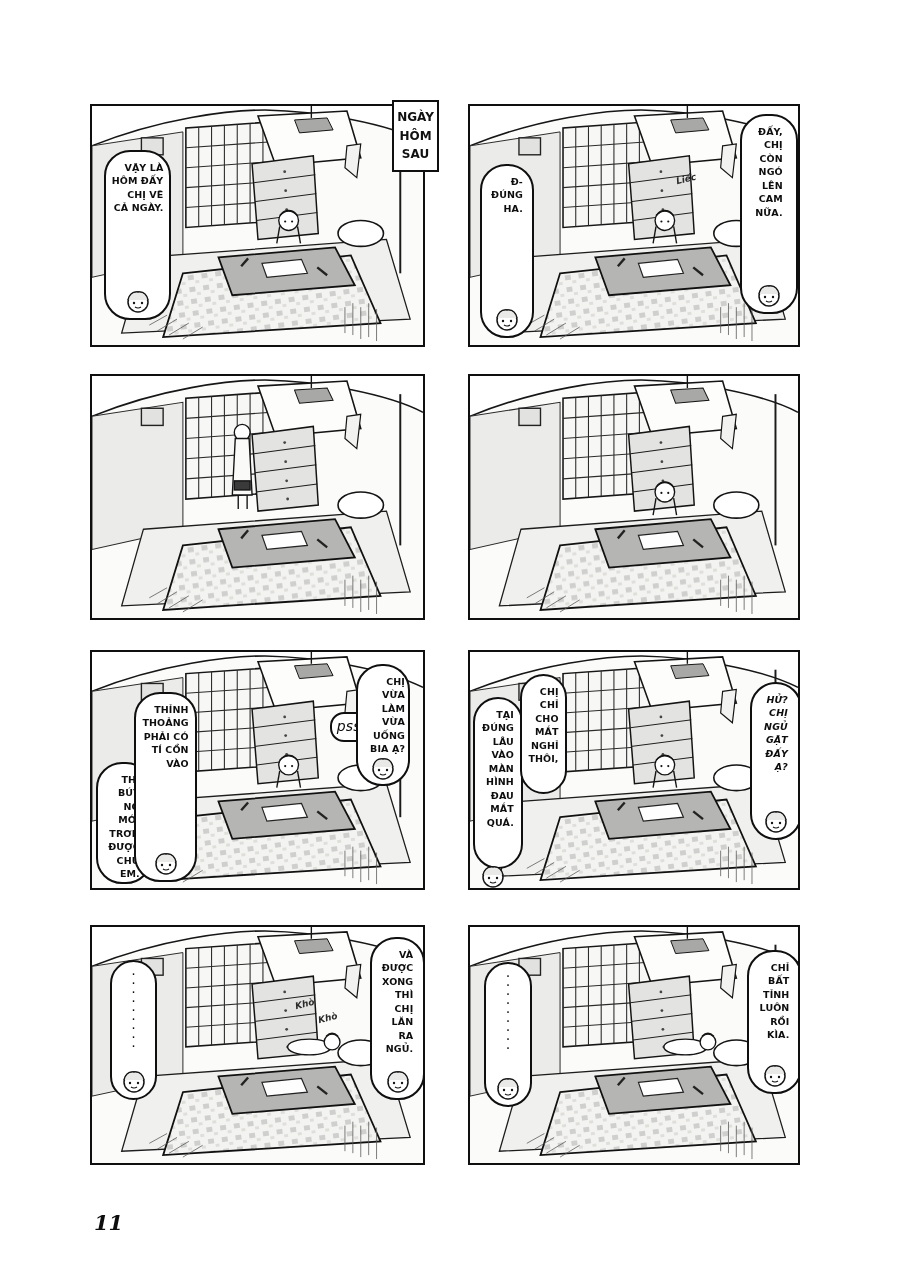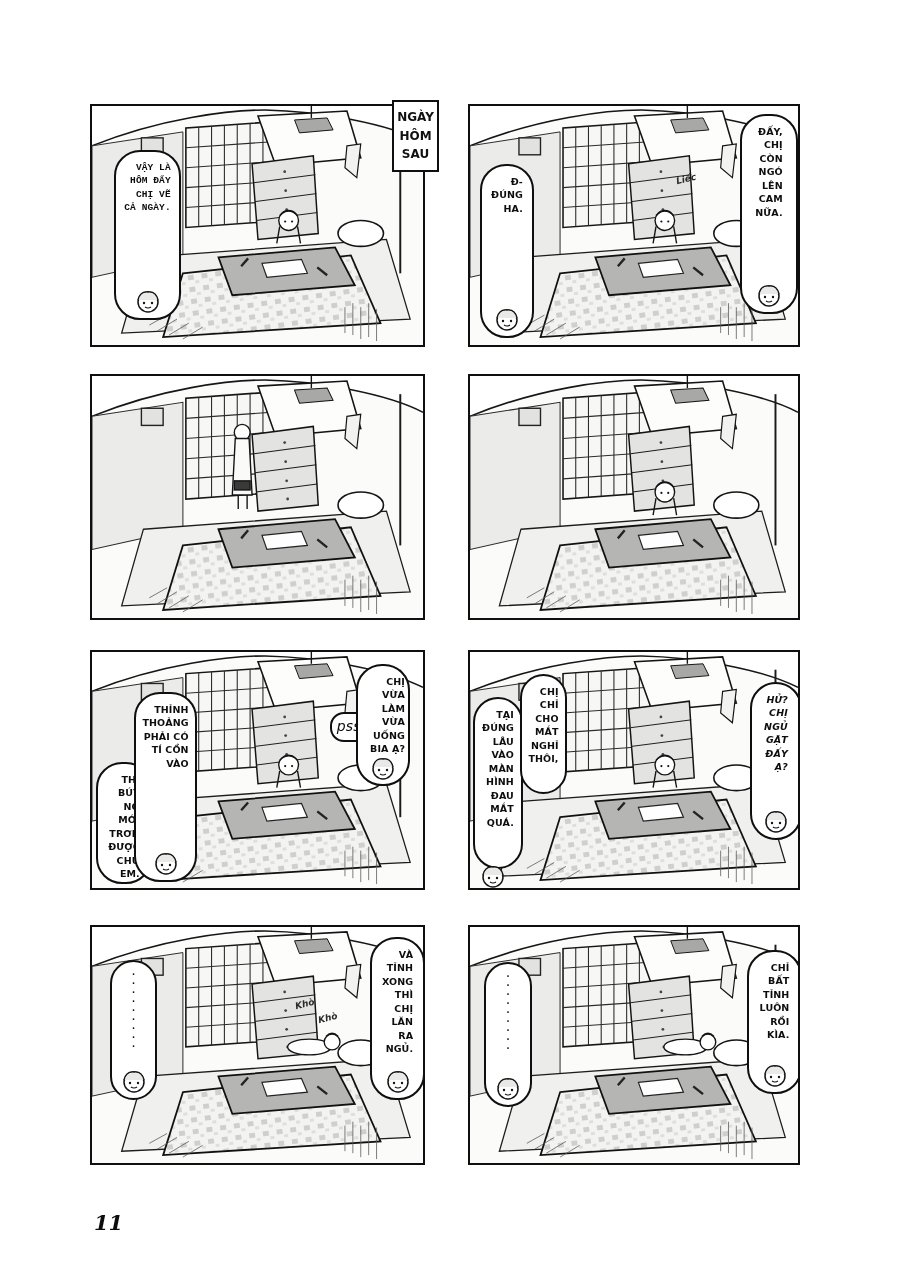--- a/index.html
+++ b/index.html
@@ -127,21 +127,21 @@
             <line x1="78" y1="230" x2="98" y2="218"></line>
             <line x1="92" y1="234" x2="112" y2="222"></line>
             <line x1="256" y1="202" x2="256" y2="228"></line>
             <line x1="264" y1="198" x2="264" y2="230"></line>
             <line x1="272" y1="202" x2="272" y2="234"></line>
             <line x1="280" y1="198" x2="280" y2="232"></line>
             <line x1="288" y1="204" x2="288" y2="236"></line>
           </g>
         </svg>
       </div>
-    <div class="bubble" style="left:22px;top:44px;width:67px;height:170px;font-family:Liberation Mono, monospace;">
+    <div class="bubble" style="left:12px;top:44px;width:67px;height:170px;">
       <div class="bubble-text">VẬY LÀ
 HÔM ĐẤY
 CHỊ VẼ
 CẢ NGÀY.</div>
       <div class="chibi"><svg width="30" height="24" viewBox="0 0 30 24">
             <circle cx="15" cy="13" r="10" fill="#fff" stroke="#141414" stroke-width="1.5"></circle>
             <path d="M5,11 Q7,2 15,3 Q23,2 25,11" fill="#e9e9e7" stroke="#141414" stroke-width="1.3"></path>
             <circle cx="11" cy="14" r="1.2" fill="#141414"></circle>
             <circle cx="19" cy="14" r="1.2" fill="#141414"></circle>
             <path d="M12,18 Q15,20 18,18" fill="none" stroke="#141414" stroke-width="1.2"></path>
@@ -741,21 +741,21 @@
       <div class="chibi"><svg width="30" height="24" viewBox="0 0 30 24">
             <circle cx="15" cy="13" r="10" fill="#fff" stroke="#141414" stroke-width="1.5"></circle>
             <path d="M5,11 Q7,2 15,3 Q23,2 25,11" fill="#e9e9e7" stroke="#141414" stroke-width="1.3"></path>
             <circle cx="11" cy="14" r="1.2" fill="#141414"></circle>
             <circle cx="19" cy="14" r="1.2" fill="#141414"></circle>
             <path d="M12,18 Q15,20 18,18" fill="none" stroke="#141414" stroke-width="1.2"></path>
           </svg></div>
     </div>
     <div class="bubble" style="left:278px;top:10px;width:55px;height:163px;">
       <div class="bubble-text">VÀ
-TỈNH
+ĐƯỢC
 XONG
 THÌ
 CHỊ
 LĂN
 RA
 NGỦ.</div>
       <div class="chibi"><svg width="30" height="24" viewBox="0 0 30 24">
             <circle cx="15" cy="13" r="10" fill="#fff" stroke="#141414" stroke-width="1.5"></circle>
             <path d="M5,11 Q7,2 15,3 Q23,2 25,11" fill="#e9e9e7" stroke="#141414" stroke-width="1.3"></path>
             <circle cx="11" cy="14" r="1.2" fill="#141414"></circle>

